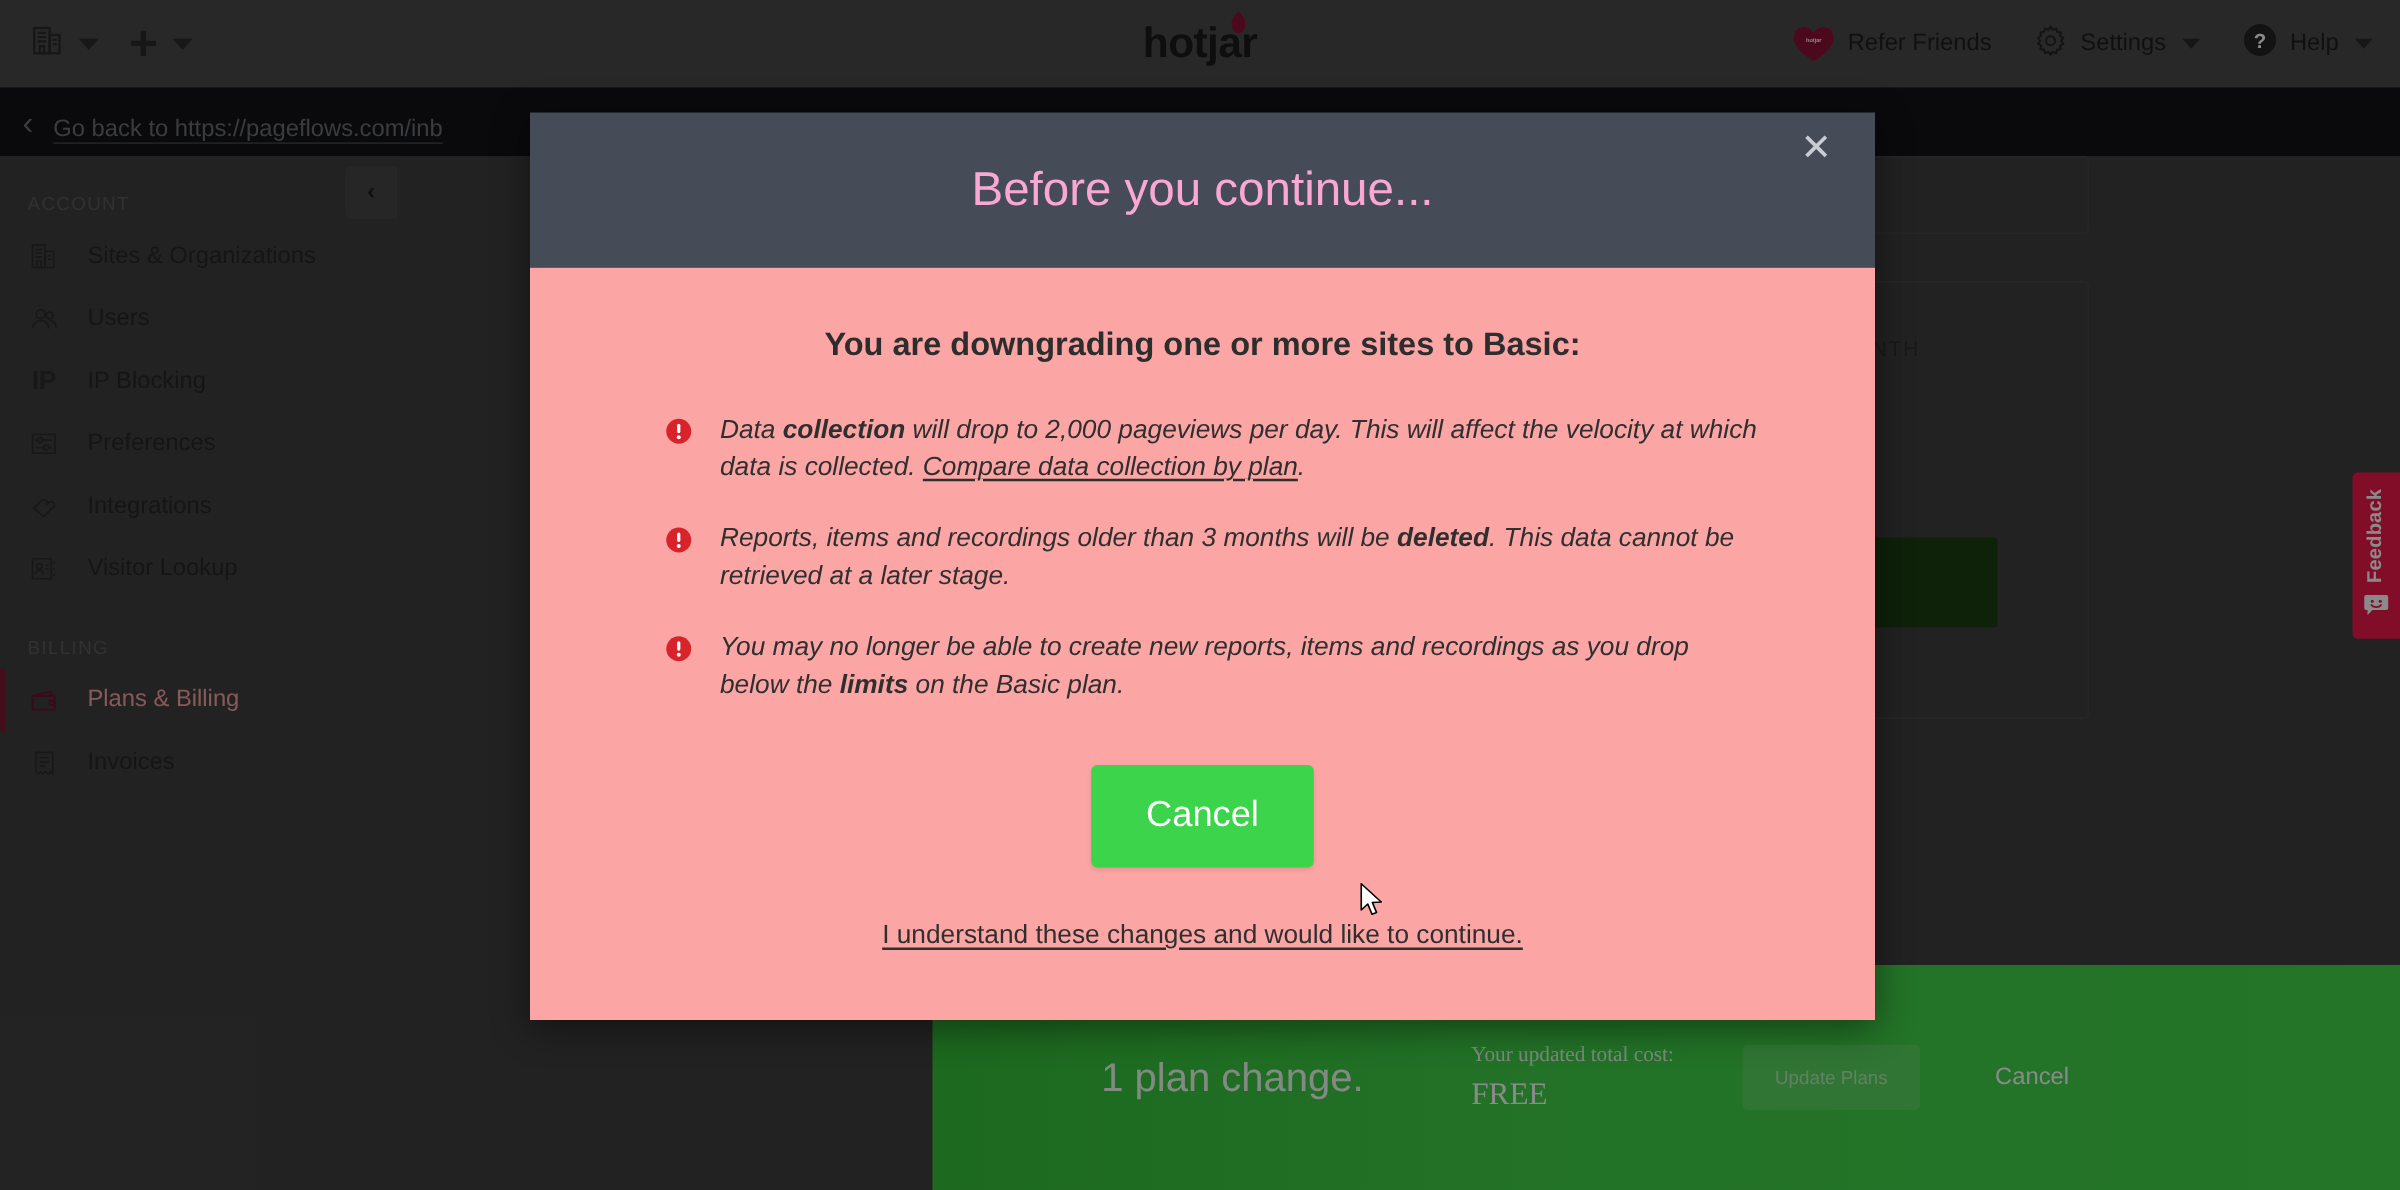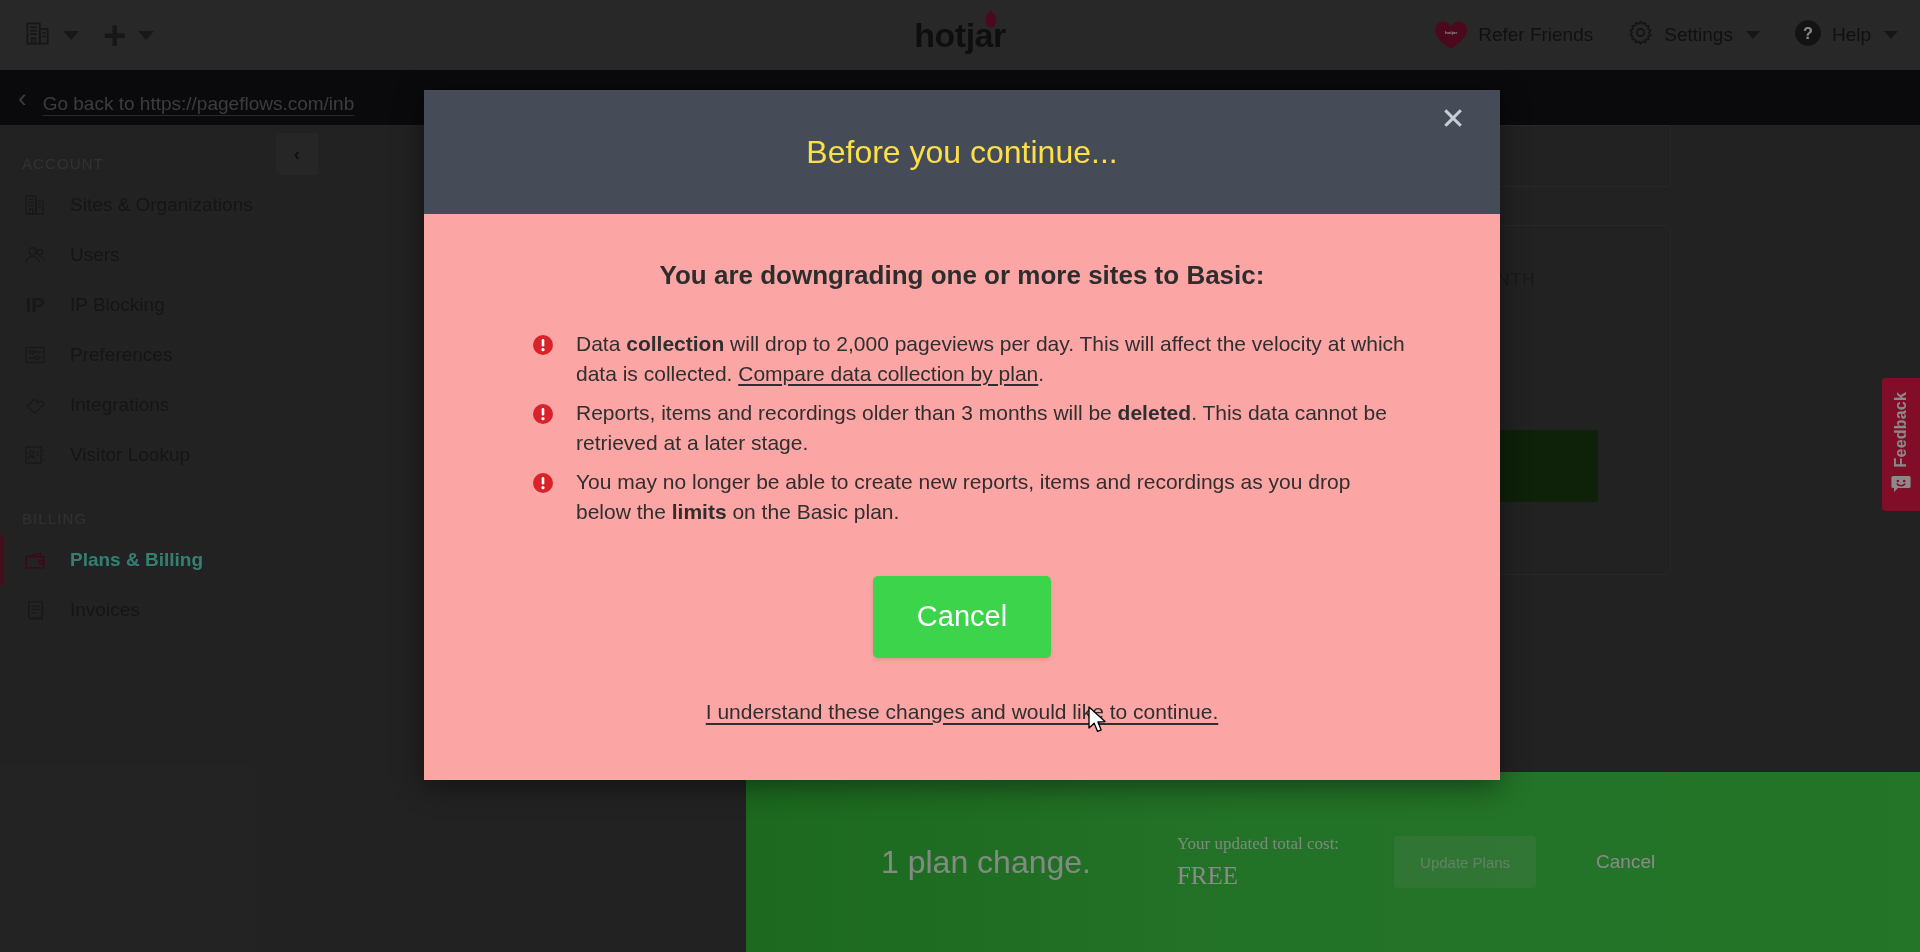--- a/index.html
+++ b/index.html
@@ -174,22 +174,22 @@
   }
   .side-item .s-ico {
     width: 26px; height: 26px;
     display: flex;
     align-items: center;
     justify-content: center;
     color: #2d2d2d;
     flex: none;
   }
   .side-item.active {
-    color: #5eead4;
-    font-weight: 700;
+    color: #fca5a5;
+    font-weight: 400;
     align-items: center;
   }
   .side-item.active .s-ico { color: #6a142c; }
   .side-item.active::before {
     content: "";
     position: absolute;
     left: 0; top: 0;
     width: 4px; height: 50px;
     background: #7d1833;
   }
@@ -336,22 +336,22 @@
   }
   .modal-head {
     position: relative;
     height: 124px;
     background: #454b57;
     display: flex;
     align-items: center;
     justify-content: center;
   }
   .modal-title {
-    color: #fde047;
-    font-size: 32px;
+    color: #f9a8d4;
+    font-size: 38px;
     font-weight: 400;
   }
   .modal-close {
     position: absolute;
     right: 26px; top: 8px;
     width: 42px; height: 42px;
     display: flex;
     align-items: center;
     justify-content: center;
     color: #c9ccd3;
@@ -367,21 +367,22 @@
     text-align: center;
     font-size: 26px;
     font-weight: 700;
     color: #2d2d2d;
     margin-bottom: 38px;
   }
   .bullets {
     padding: 0 92px 0 108px;
     display: flex;
     flex-direction: column;
-    gap: 8px;
+    gap: 26px;
+    font-style: italic;
   }
   .bullet {
     display: flex;
     gap: 22px;
     align-items: flex-start;
   }
   .warn-ico {
     flex: none;
     width: 22px; height: 22px;
     margin-top: 5px;

